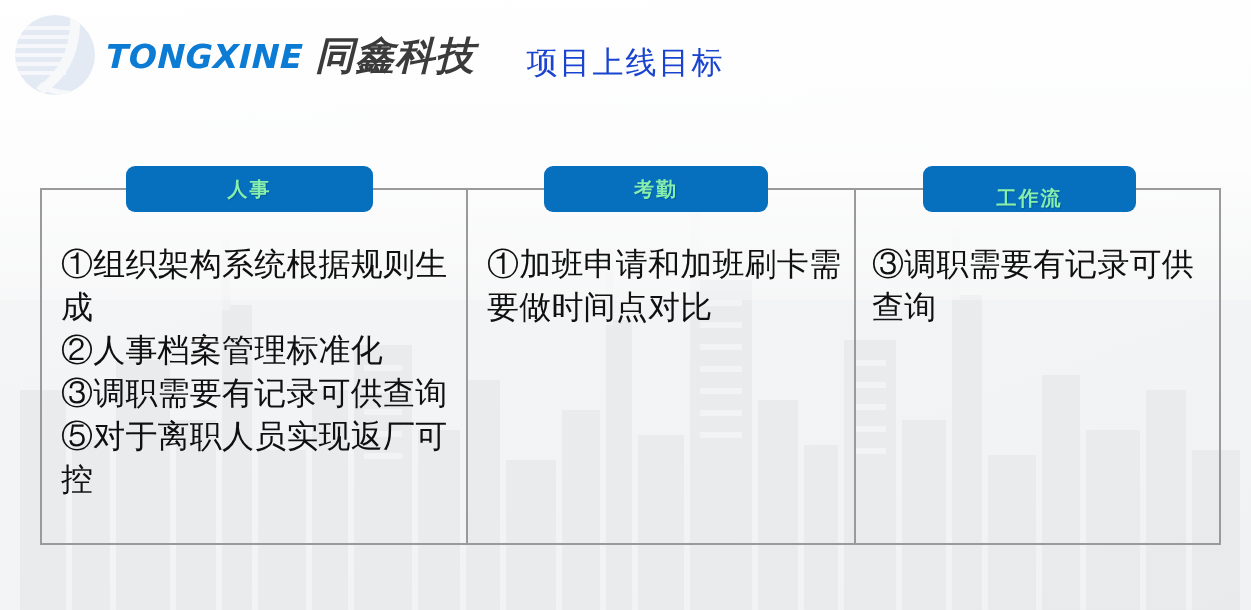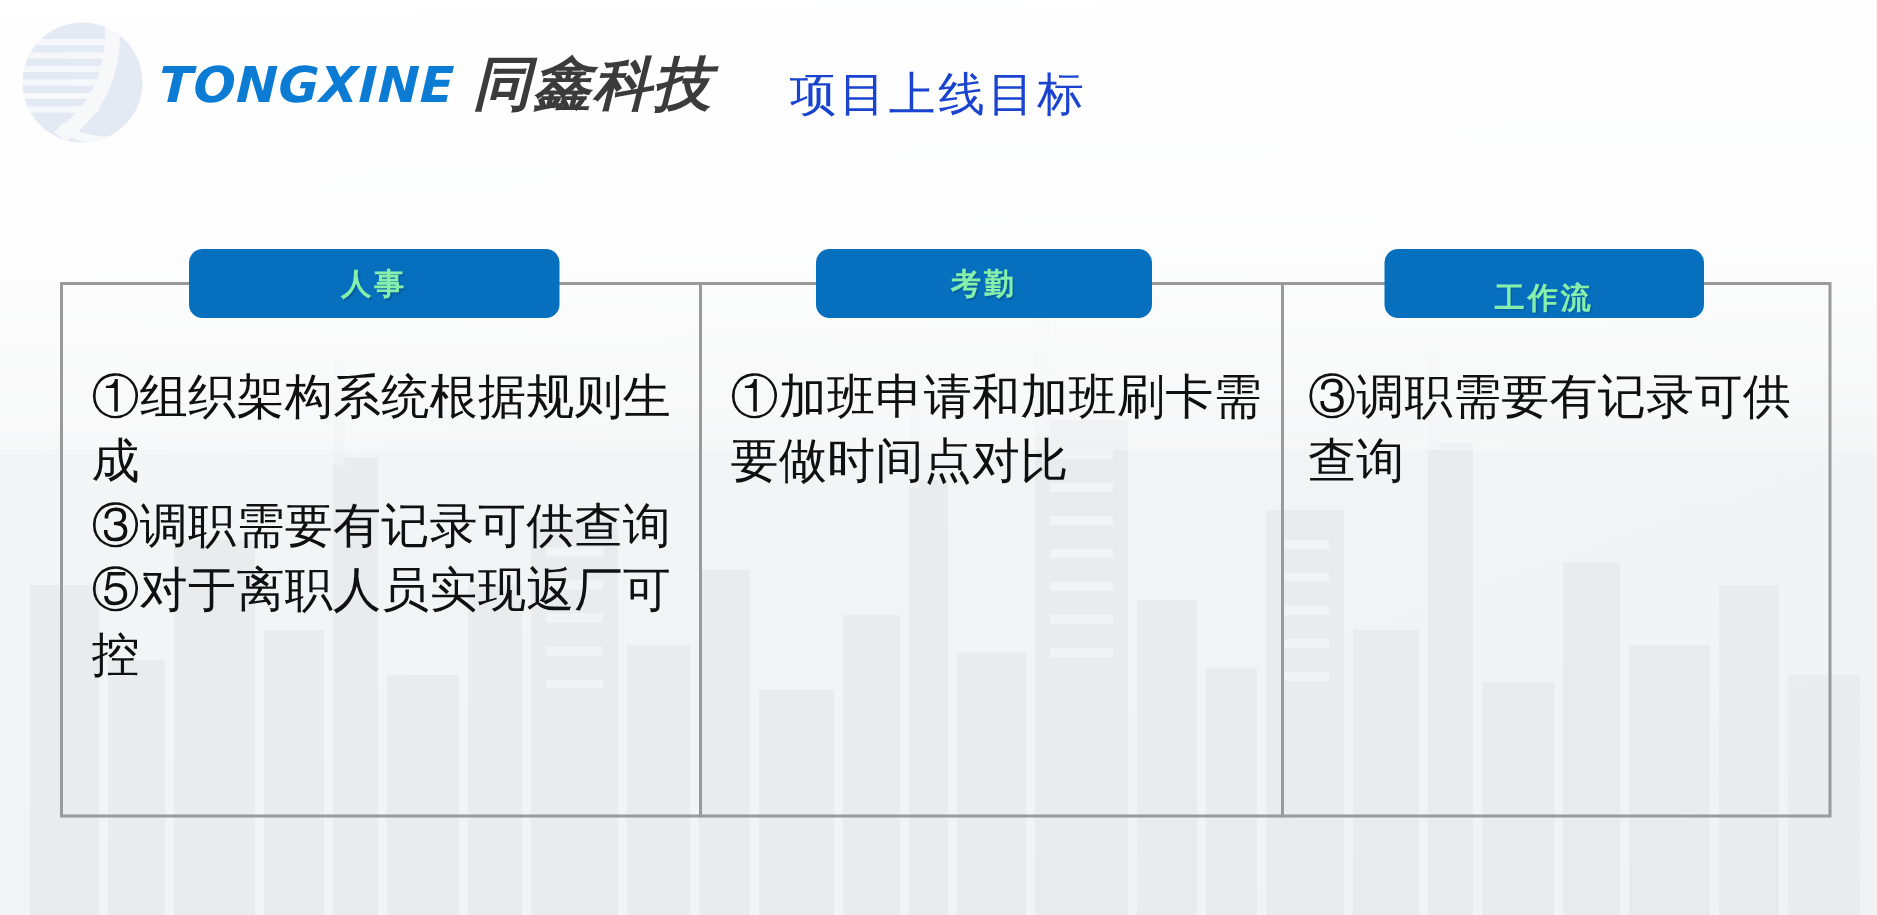--- a/index.html
+++ b/index.html
@@ -265,20 +265,21 @@
   </div>
   <div class="tab" id="tab-1">
     <span>考勤</span>
   </div>
   <div class="tab" id="tab-2">
     <span>工作流</span>
   </div>
 
   <div class="col-body" id="col-body-0">
     <div class="li">①组织架构系统根据规则生成</div>
+    <div class="li">②人事档案管理标准化</div>
     <div class="li">③调职需要有记录可供查询</div>
     <div class="li">⑤对于离职人员实现返厂可控</div>
   </div>
 
   <div class="col-body" id="col-body-1">
     <div class="li">①加班申请和加班刷卡需要做时间点对比</div>
   </div>
 
   <div class="col-body" id="col-body-2">
     <div class="li">③调职需要有记录可供查询</div>

